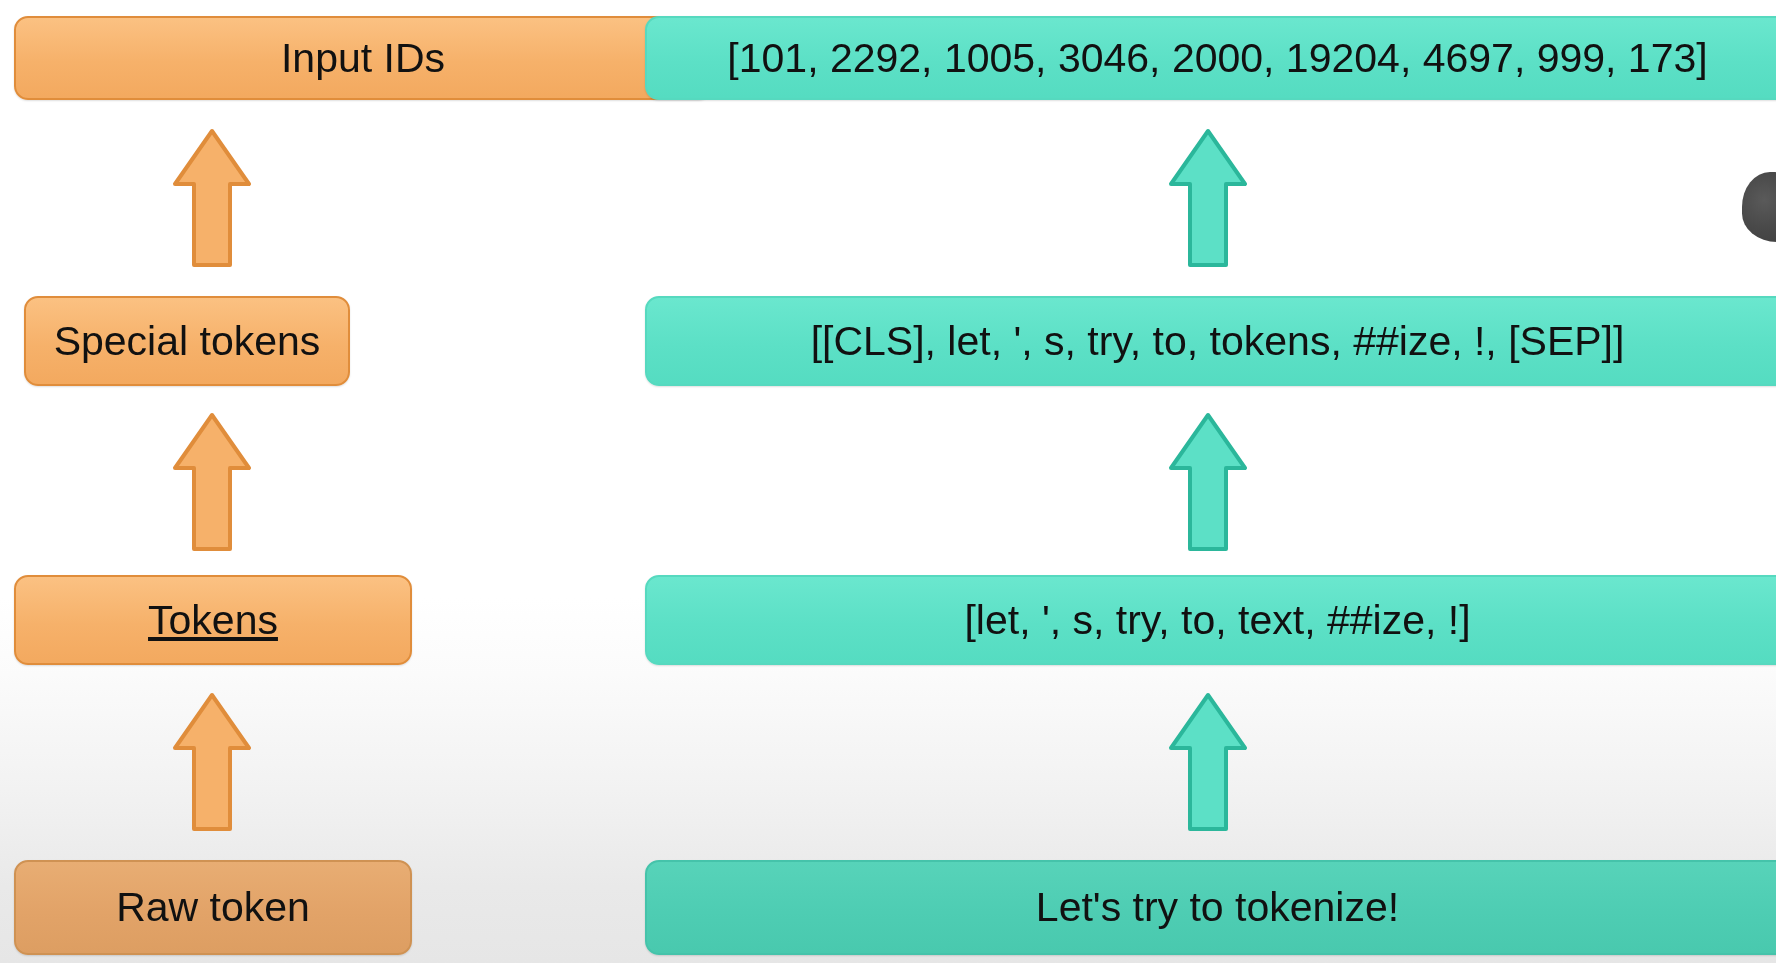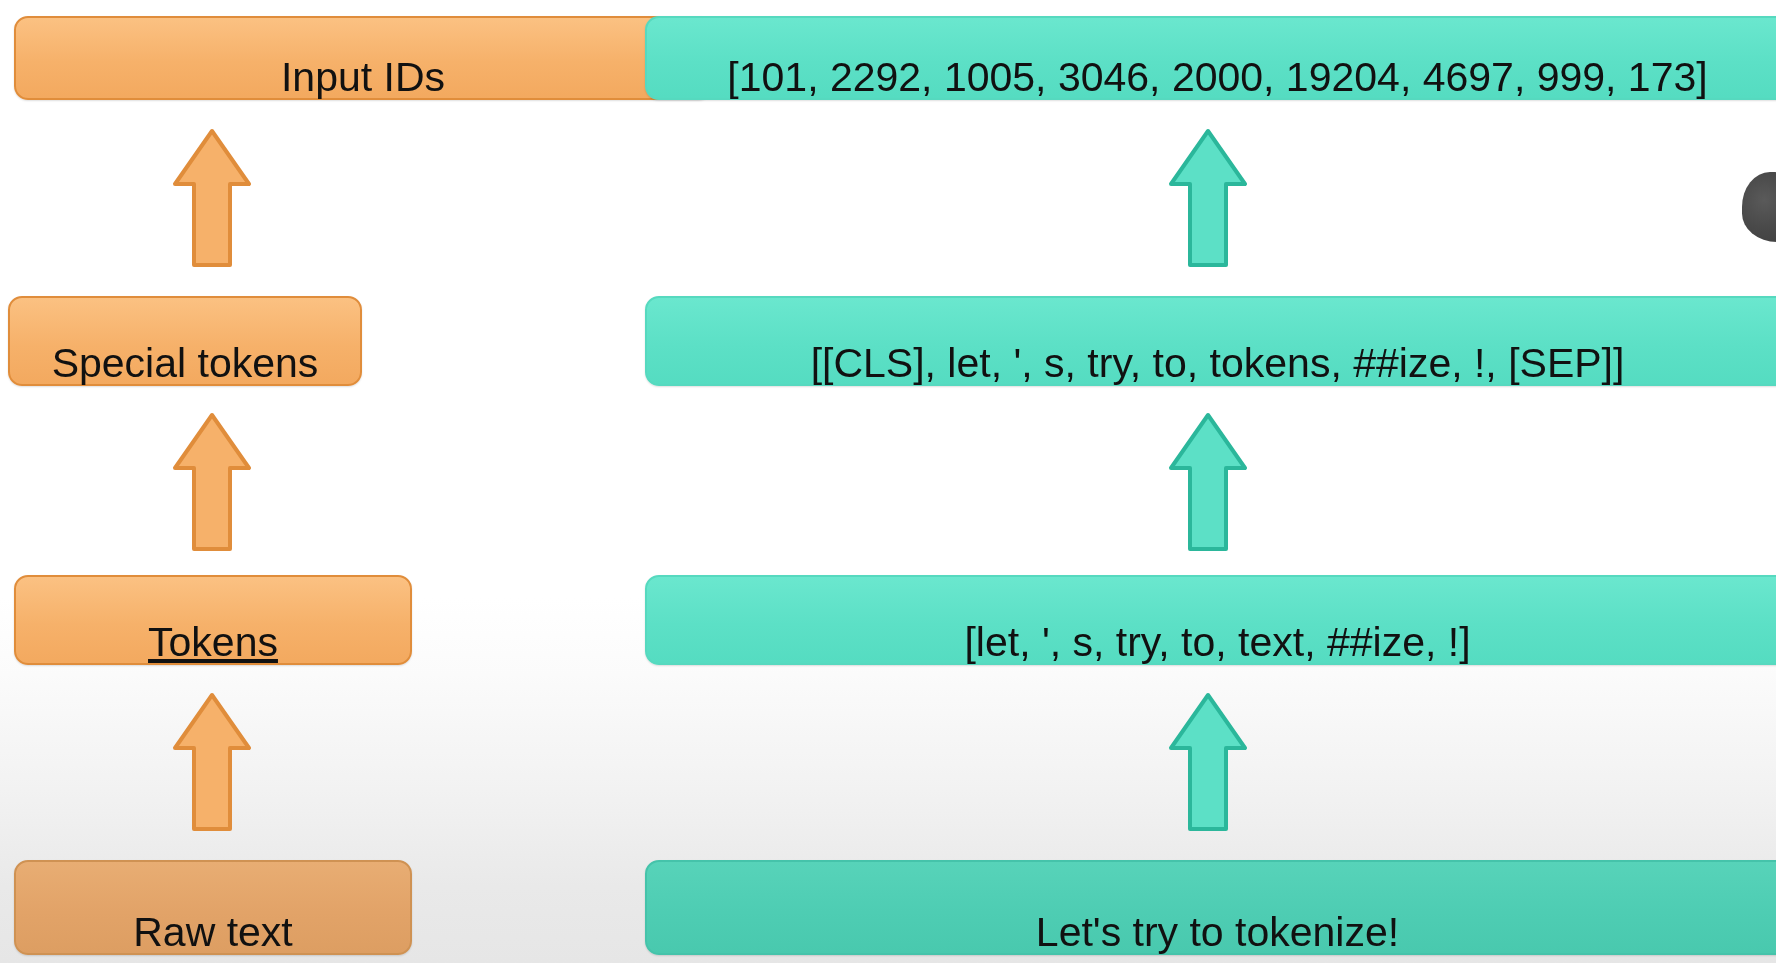--- a/index.html
+++ b/index.html
@@ -23,21 +23,21 @@
                 #e9e9e9 92%,
                 #e6e6e6 100%);
   }
 
   
   .node {
     position: absolute;
     box-sizing: border-box;
     border-radius: 14px;
     display: flex;
-    align-items: flex-end;
+    align-items: center;
     justify-content: center;
     color: #111111;
     line-height: 1;
     white-space: nowrap;
     text-align: center;
   }
 
   .node.label-node {
     border: 2px solid #e08d3b;
     background: linear-gradient(to bottom, #fbc182 0%, #f6b16a 55%, #f3a95f 100%);
@@ -97,21 +97,21 @@
       <polygon points="40,3 77,56 58,56 58,137 22,137 22,56 3,56" fill="#f6b16a" stroke="#e08d3b" stroke-width="4" stroke-linejoin="round"></polygon>
     </svg>
   </div>
 
   <div class="arrow" style="left:1168px; top:128px; width:80px; height:140px;">
     <svg viewBox="0 0 80 140" preserveAspectRatio="none">
       <polygon points="40,3 77,56 58,56 58,137 22,137 22,56 3,56" fill="#5ce0c6" stroke="#2bb79b" stroke-width="4" stroke-linejoin="round"></polygon>
     </svg>
   </div>
 
-  <div class="node label-node" style="left:8px; top:296px; width:354px; height:90px;">
+  <div class="node label-node" style="left:24px; top:296px; width:326px; height:90px;">
     <span>Special tokens</span>
   </div>
 
   <div class="node value-node" style="left:645px; top:296px; width:1145px; height:90px;">
     <span>[[CLS], let, ', s, try, to, tokens, ##ize, !, [SEP]]</span>
   </div>
 
   <div class="arrow" style="left:172px; top:412px; width:80px; height:140px;">
     <svg viewBox="0 0 80 140" preserveAspectRatio="none">
       <polygon points="40,3 77,56 58,56 58,137 22,137 22,56 3,56" fill="#f6b16a" stroke="#e08d3b" stroke-width="4" stroke-linejoin="round"></polygon>
@@ -138,21 +138,21 @@
     </svg>
   </div>
 
   <div class="arrow" style="left:1168px; top:692px; width:80px; height:140px;">
     <svg viewBox="0 0 80 140" preserveAspectRatio="none">
       <polygon points="40,3 77,56 58,56 58,137 22,137 22,56 3,56" fill="#5ce0c6" stroke="#2bb79b" stroke-width="4" stroke-linejoin="round"></polygon>
     </svg>
   </div>
 
   <div class="node label-node dim" style="left:14px; top:860px; width:398px; height:95px;">
-    <span>Raw text</span>
+    <span>Raw token</span>
   </div>
 
   <div class="node value-node dim" style="left:645px; top:860px; width:1145px; height:95px;">
     <span>Let's try to tokenize!</span>
   </div>
 
   <div id="edge-object" style="left:1742px; top:172px; width:64px; height:70px;"></div>
 
 </div>
 

